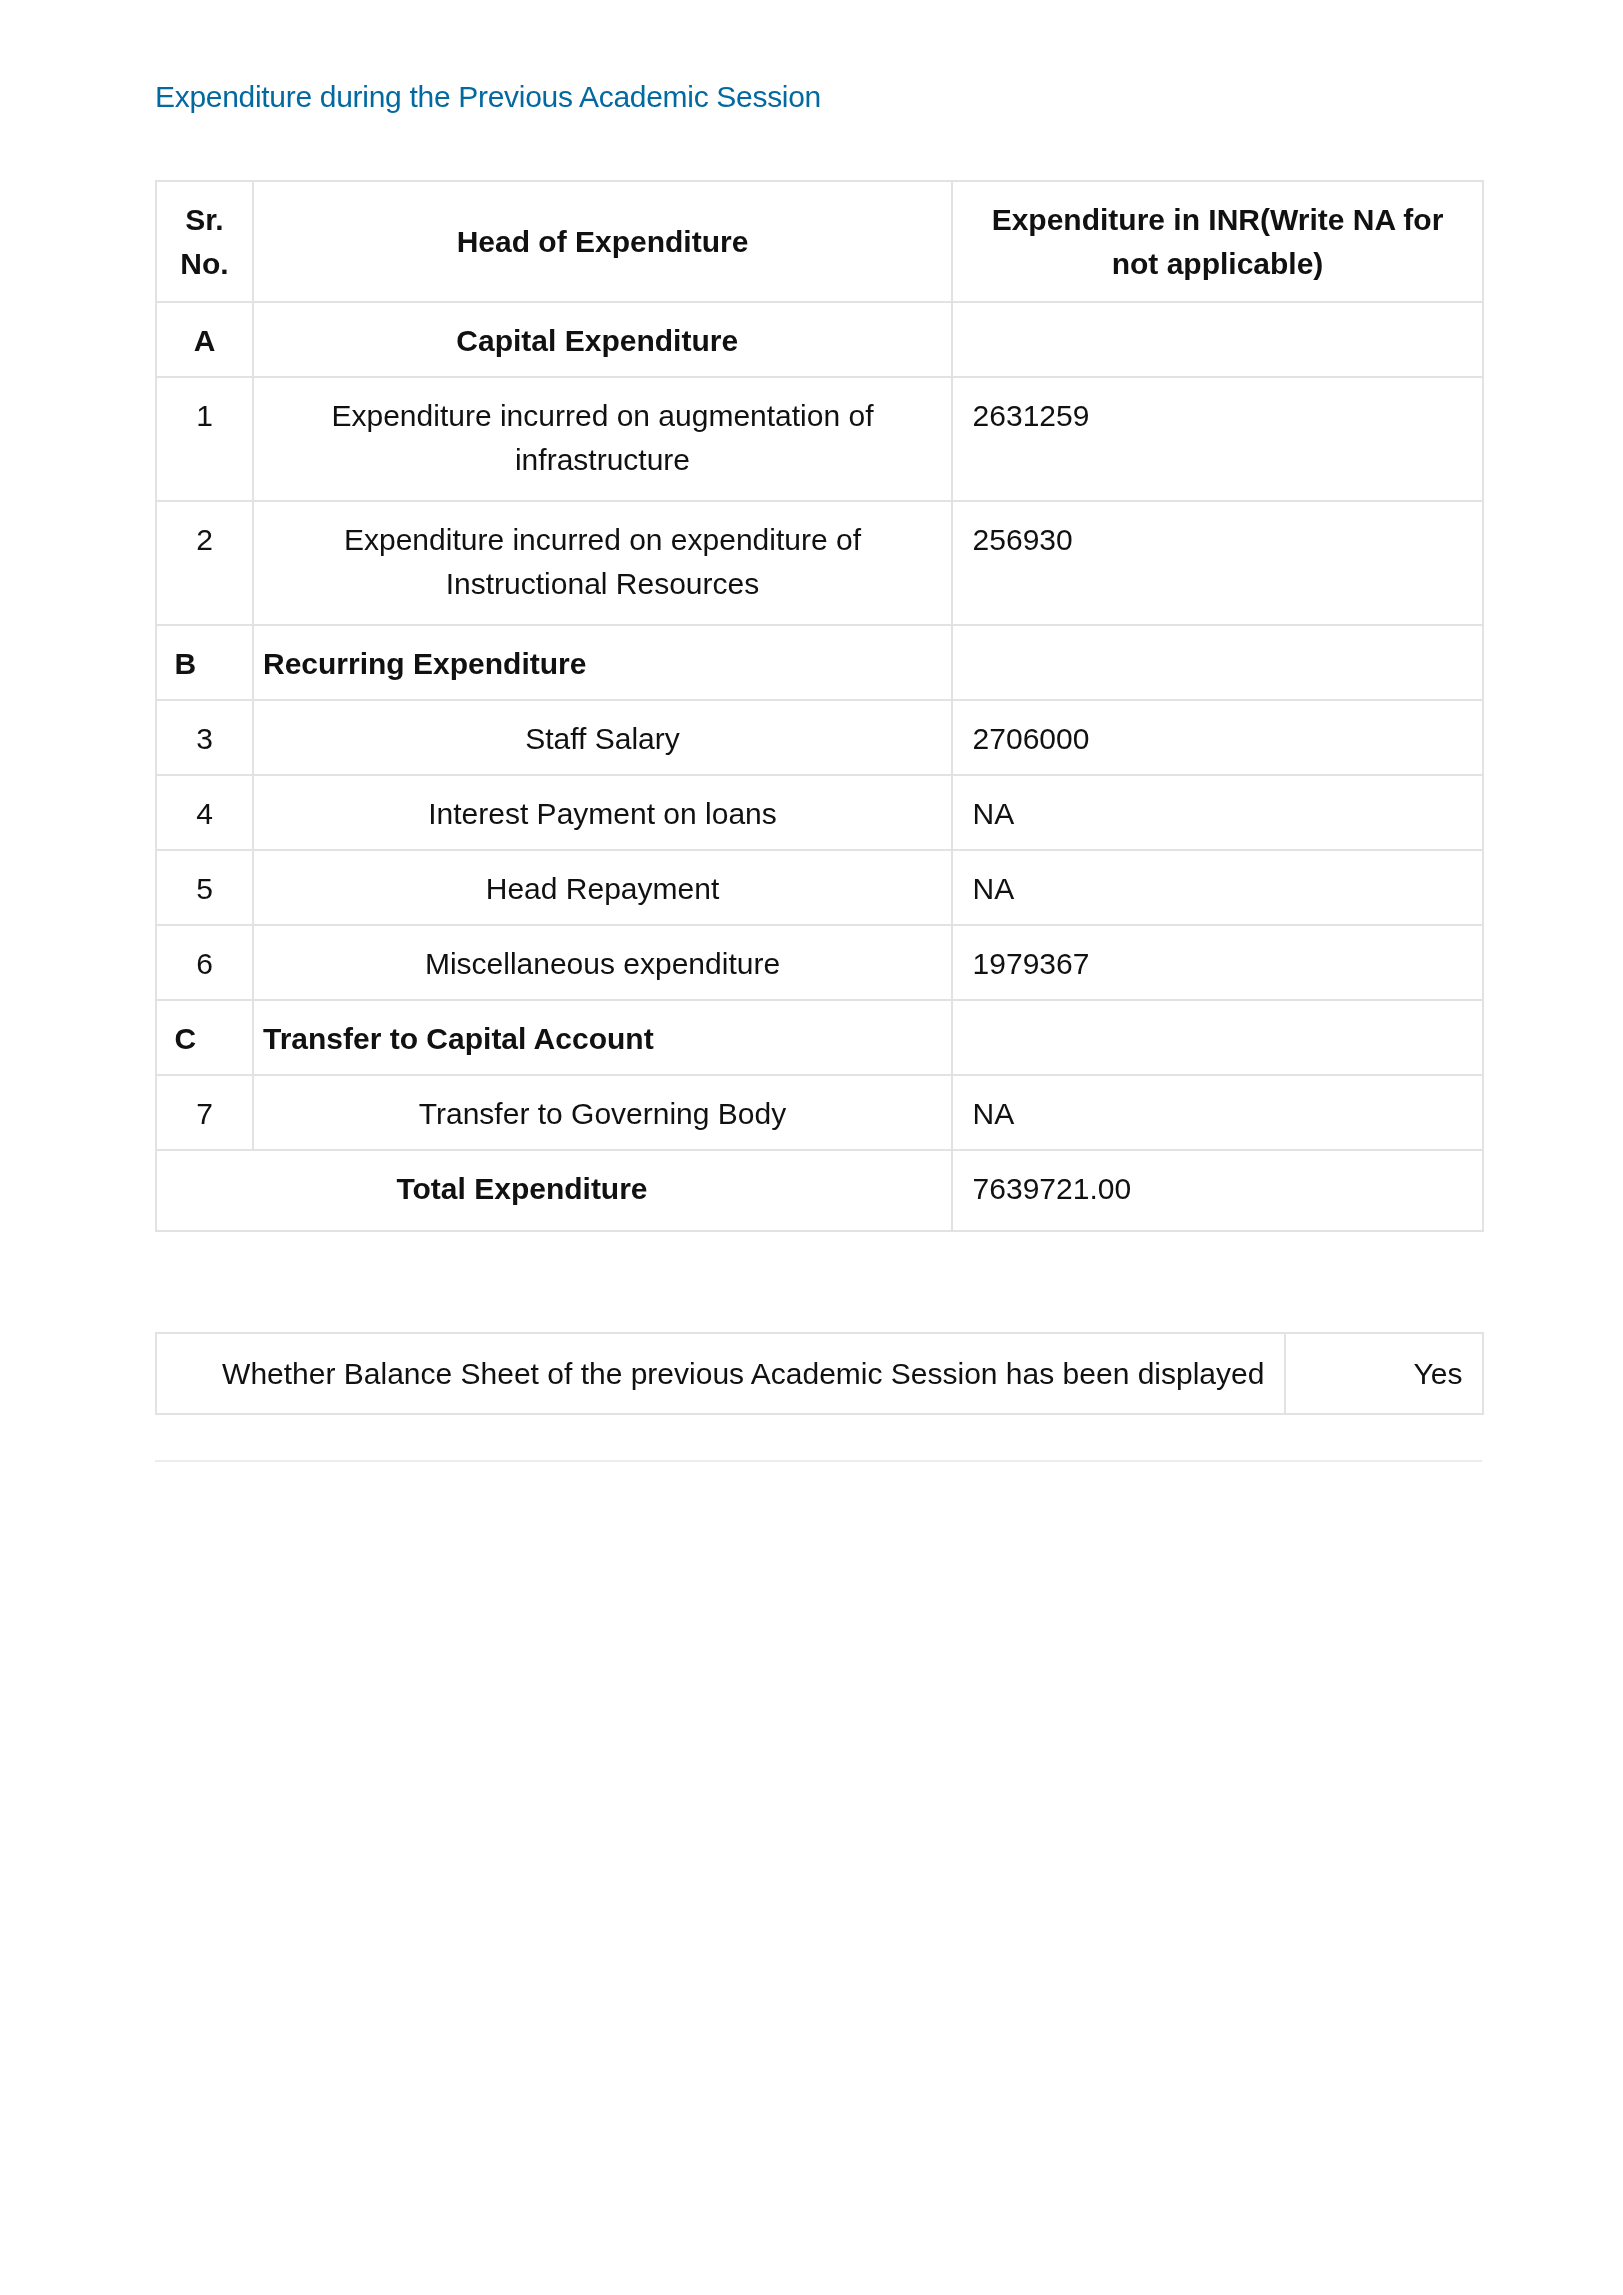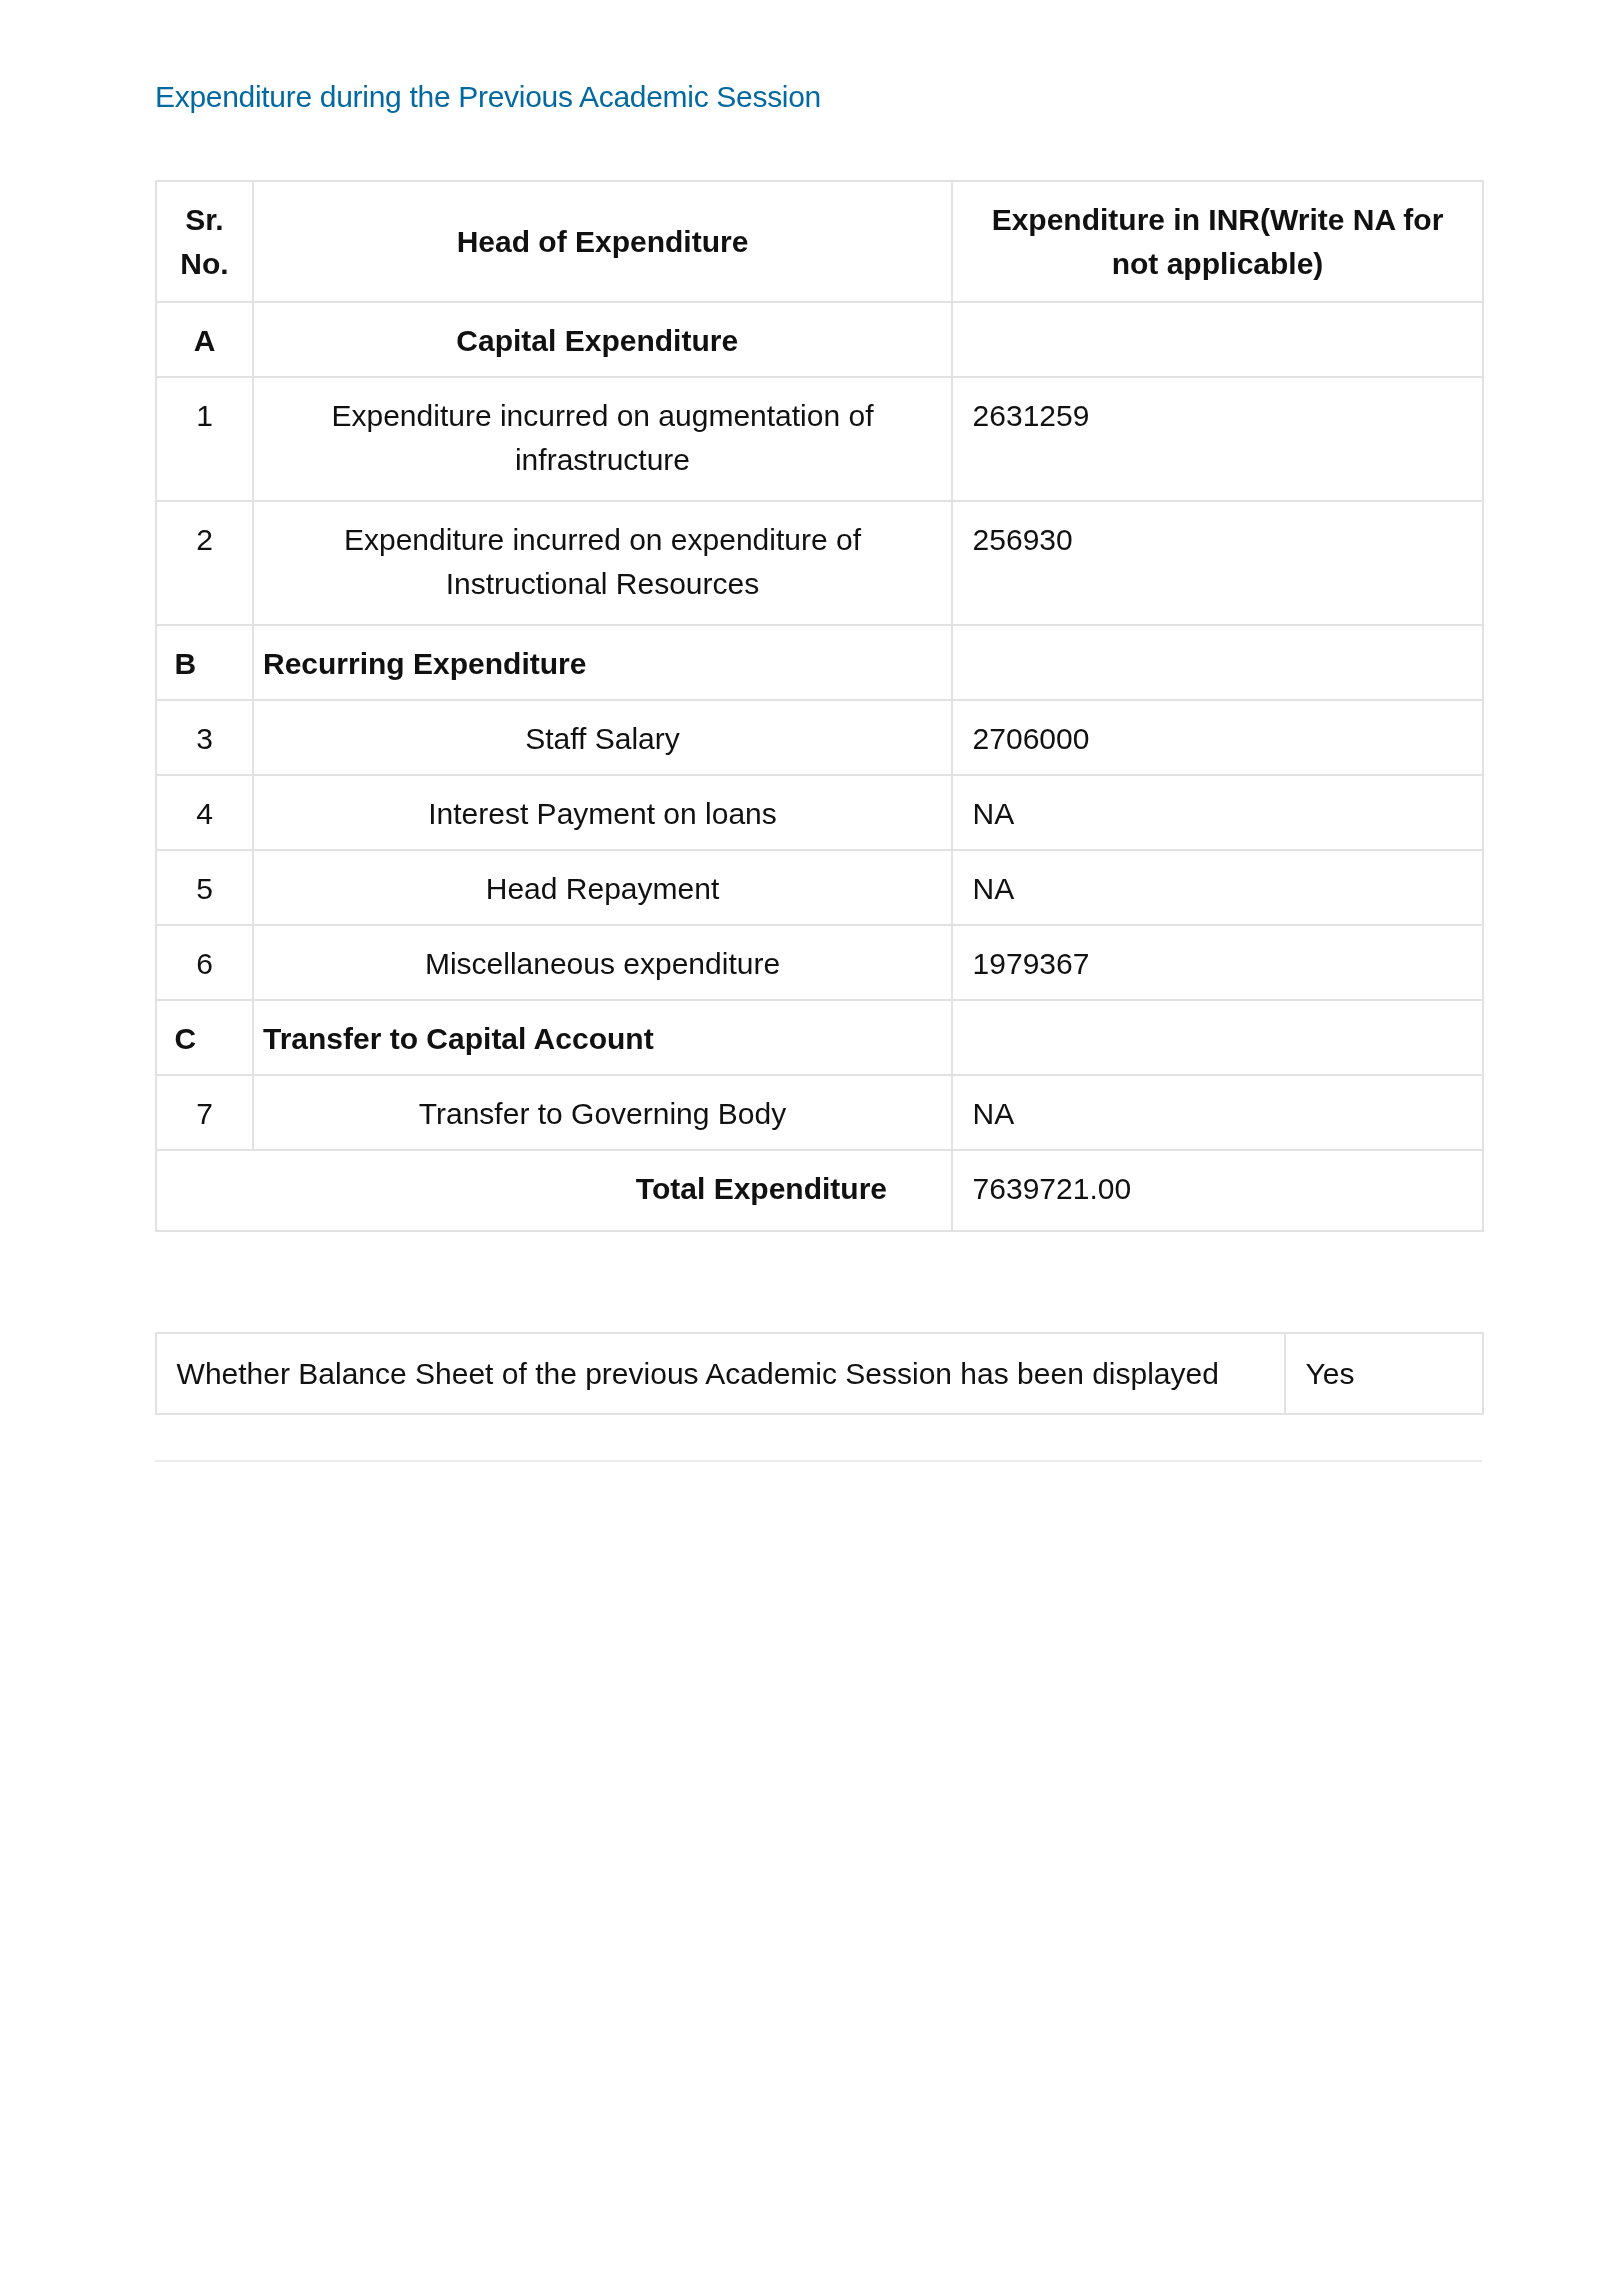--- a/index.html
+++ b/index.html
@@ -13,21 +13,21 @@
   #exp-table td.sr { text-align: center; padding-left: 5.9px; padding-right: 5.9px; }
   #exp-table td.sr.left { text-align: left; padding-left: 17.6px; }
   #exp-table td.head { text-align: center; font-weight: 300; }
   #exp-table td.head.bold { font-weight: bold; padding-left: 9px; }
   #exp-table td.head.left { text-align: left; border-radius: 25px; }
   #exp-table td.amt { font-weight: 300; }
   #exp-table tr.tall td { height: 124px; }
   #exp-table tr.group td.sr { font-weight: bold; }
   #exp-table tr.total td { height: 81px; }
   #balance-table { top: 1332px; width: 1327px; }
-  #balance-table td { height: 81px; box-sizing: border-box; vertical-align: middle; text-align: left; font-weight: 300; padding: 0 19.6px; border-radius: 31px; }
+  #balance-table td { height: 81px; box-sizing: border-box; vertical-align: middle; text-align: right; font-weight: 300; padding: 0 19.6px; border-radius: 31px; }
   .rule { position: absolute; left: 155px; top: 1460px; width: 1327px; height: 2px; background: #ececec; }
 </style>
 </head>
 <body>
 
 <div class="title">Expenditure during the Previous Academic Session</div>
 
 <table id="exp-table">
   <colgroup>
     <col style="width:97px">
@@ -86,21 +86,21 @@
       <td class="sr left">C</td>
       <td class="head bold left">Transfer to Capital Account</td>
       <td class="amt"></td>
     </tr>
     <tr>
       <td class="sr">7</td>
       <td class="head">Transfer to Governing Body</td>
       <td class="amt">NA</td>
     </tr>
     <tr class="total">
-      <td colspan="2" class="head bold" style="padding-left:0;padding-right:64px;text-align:right;">Total Expenditure</td>
+      <td colspan="2" class="head bold" style="padding-left:0;padding-right:64px;">Total Expenditure</td>
       <td class="amt">7639721.00</td>
     </tr>
   </tbody>
 </table>
 
 <table id="balance-table">
   <colgroup>
     <col style="width:1129px">
     <col style="width:198px">
   </colgroup>

